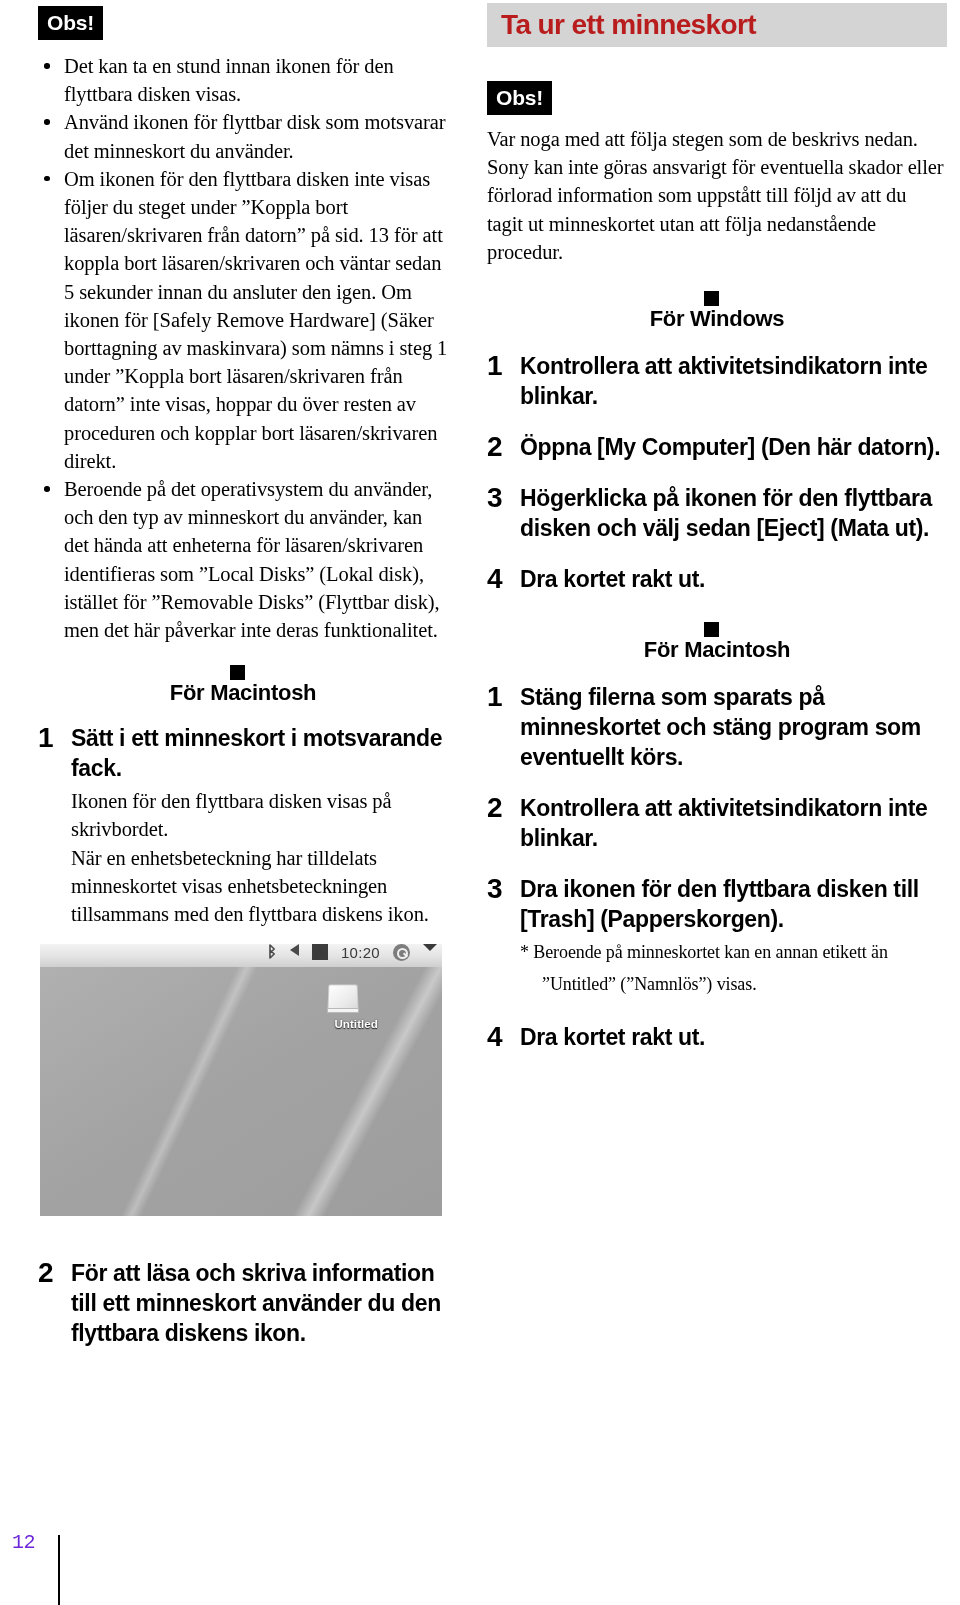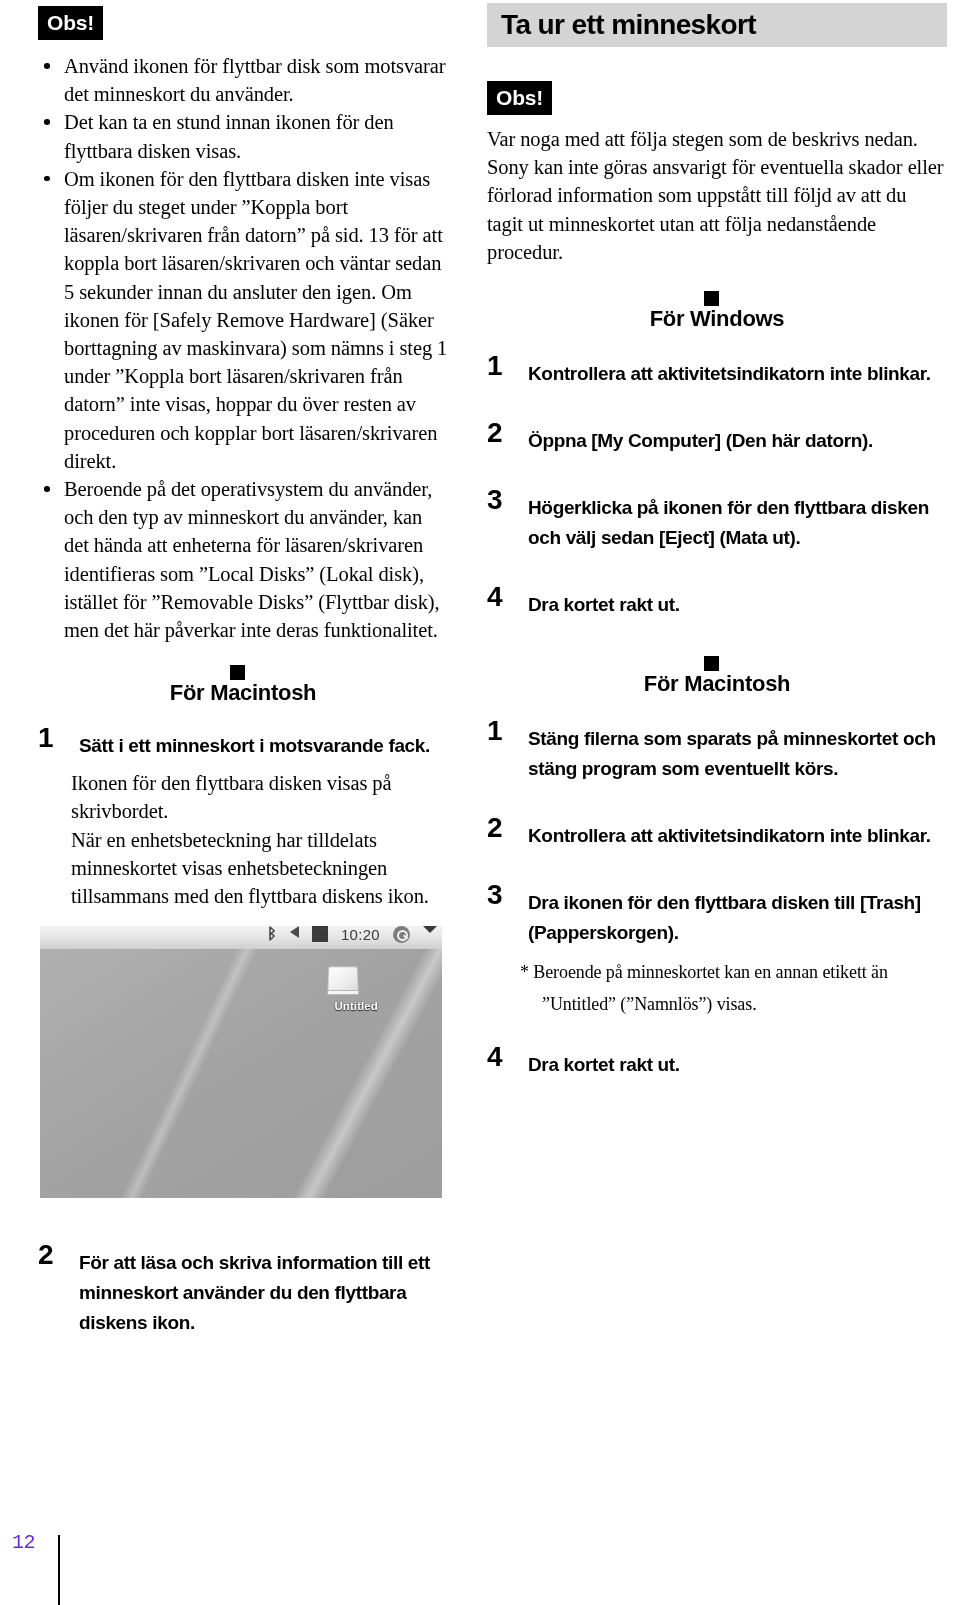--- a/index.html
+++ b/index.html
@@ -105,24 +105,24 @@
     font-size: 28px;
     line-height: 30px;
     width: 33px;
     flex: 0 0 33px;
     text-align: left;
   }
   .step .stepbody { flex: 1 1 auto; }
   .step .steptitle {
     font-family: "Liberation Sans", sans-serif;
     font-weight: bold;
-    font-size: 19px;
+    font-size: 23px;
     line-height: 30px;
     letter-spacing: -0.35px;
-    margin: 8px;
+    margin: 0;
   }
   .step .stepdesc {
     font-family: "Liberation Serif", serif;
     font-size: 20.5px;
     line-height: 28.2px;
     margin: 0;
     letter-spacing: -0.1px;
   }
   .step .footnote {
     font-family: "Liberation Serif", serif;
@@ -140,21 +140,21 @@
     height: 44px;
     display: flex;
     align-items: center;
     padding-left: 14px;
   }
   .banner .banner-title {
     font-family: "Liberation Sans", sans-serif;
     font-weight: bold;
     font-size: 28px;
     letter-spacing: -0.6px;
-    color: #000000;
+    color: #b91c1c;
   }
 
   
   .shot {
     position: relative;
     width: 402px;
     height: 272px;
     overflow: hidden;
     background: #a6a6a6;
   }
@@ -317,25 +317,25 @@
 
     <div style="height:6px"></div>
 
     <div>
       <span class="obs-tag">Obs!</span>
     </div>
 
     <ul class="bullets" style="margin-top:12px">
       <li>
         <span class="dot"></span>
-        <p class="body-text">Använd ikonen för flyttbar disk som motsvarar det minneskort du använder.</p>
+        <p class="body-text">Det kan ta en stund innan ikonen för den flyttbara disken visas.</p>
       </li>
       <li>
         <span class="dot"></span>
-        <p class="body-text">Det kan ta en stund innan ikonen för den flyttbara disken visas.</p>
+        <p class="body-text">Använd ikonen för flyttbar disk som motsvarar det minneskort du använder.</p>
       </li>
       <li>
         <span class="dot"></span>
         <p class="body-text">Om ikonen för den flyttbara disken inte visas följer du steget under ”Koppla bort läsaren/skrivaren från datorn” på sid. 13 för att koppla bort läsaren/skrivaren och väntar sedan 5 sekunder innan du ansluter den igen. Om ikonen för [Safely Remove Hardware] (Säker borttagning av maskinvara) som nämns i steg 1 under ”Koppla bort läsaren/skrivaren från datorn” inte visas, hoppar du över resten av proceduren och kopplar bort läsaren/skrivaren direkt.</p>
       </li>
       <li>
         <span class="dot"></span>
         <p class="body-text">Beroende på det operativsystem du använder, och den typ av minneskort du använder, kan det hända att enheterna för läsaren/skrivaren identifieras som ”Local Disks” (Lokal disk), istället för ”Removable Disks” (Flyttbar disk), men det här påverkar inte deras funktionalitet.</p>
       </li>
     </ul>

